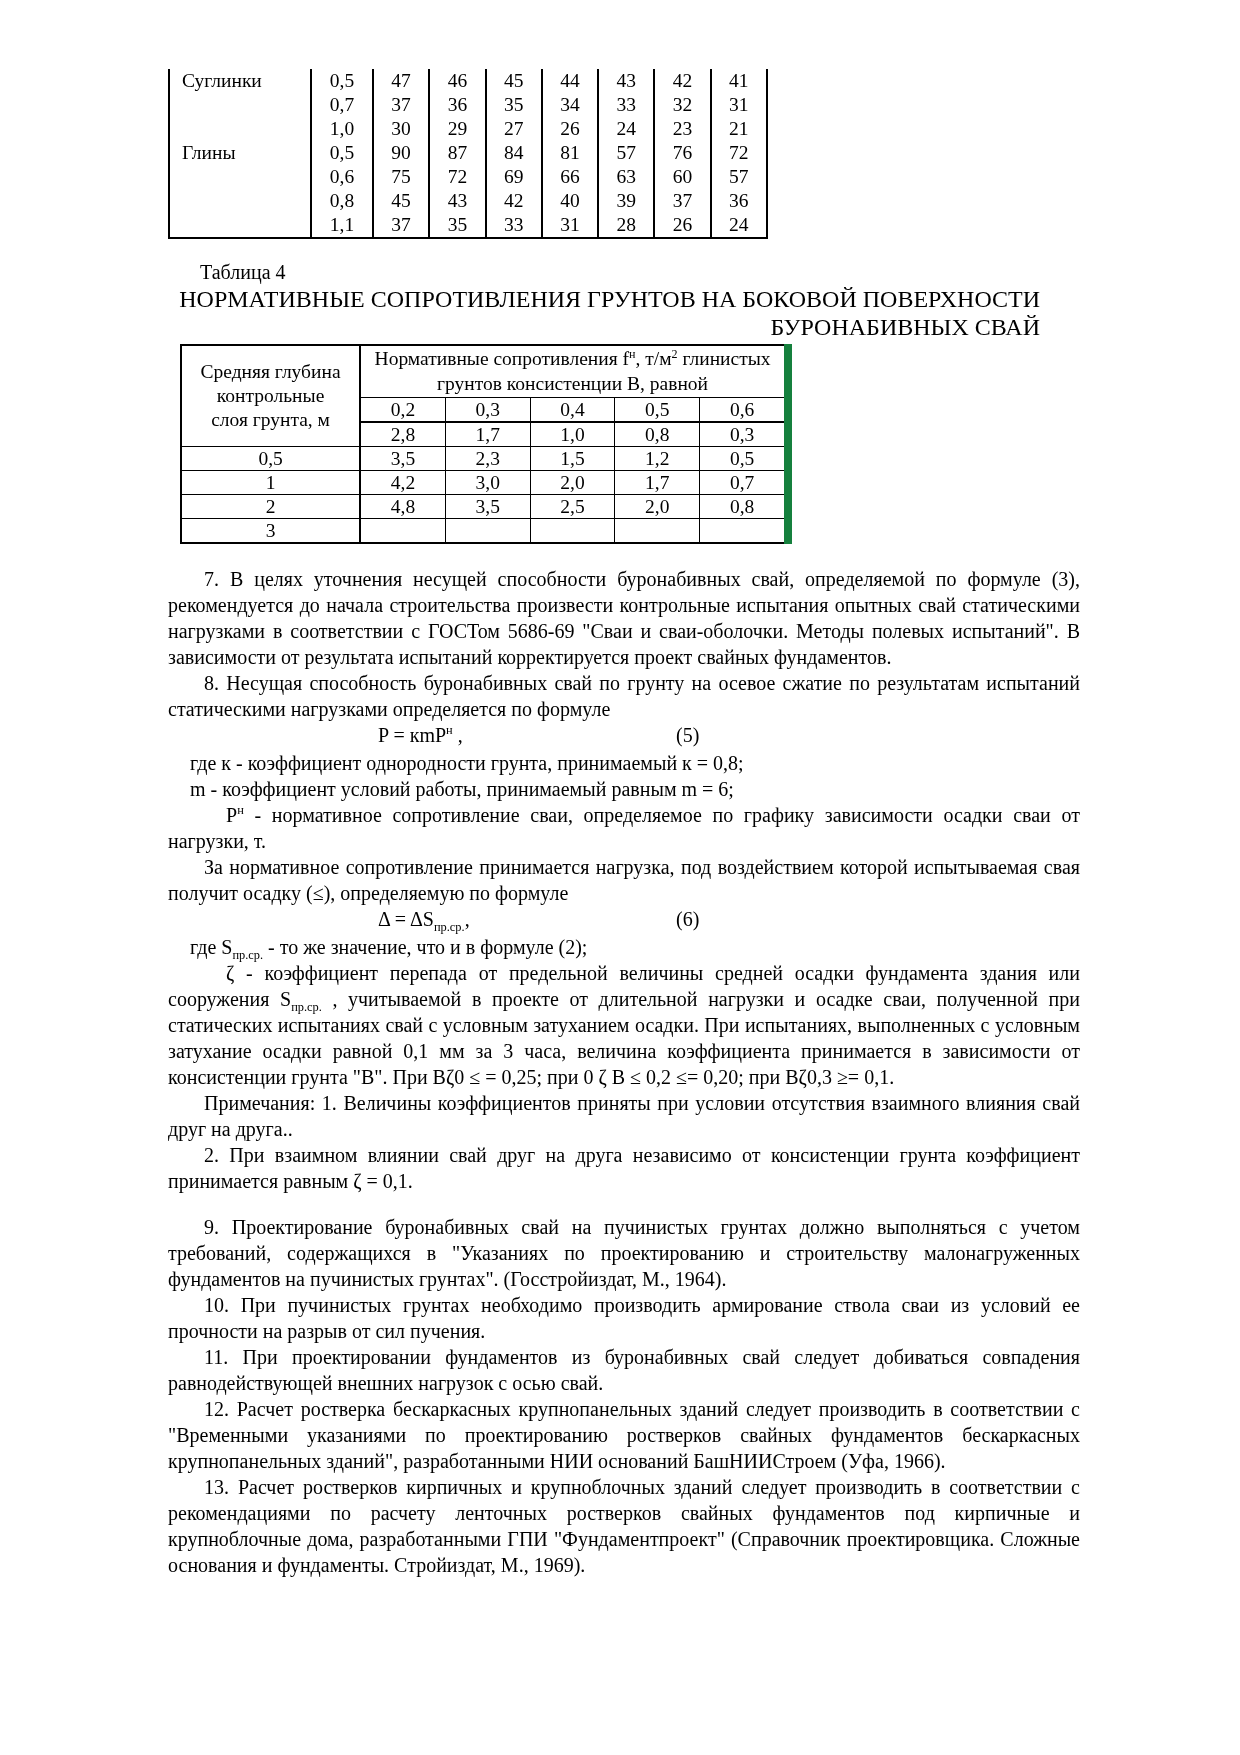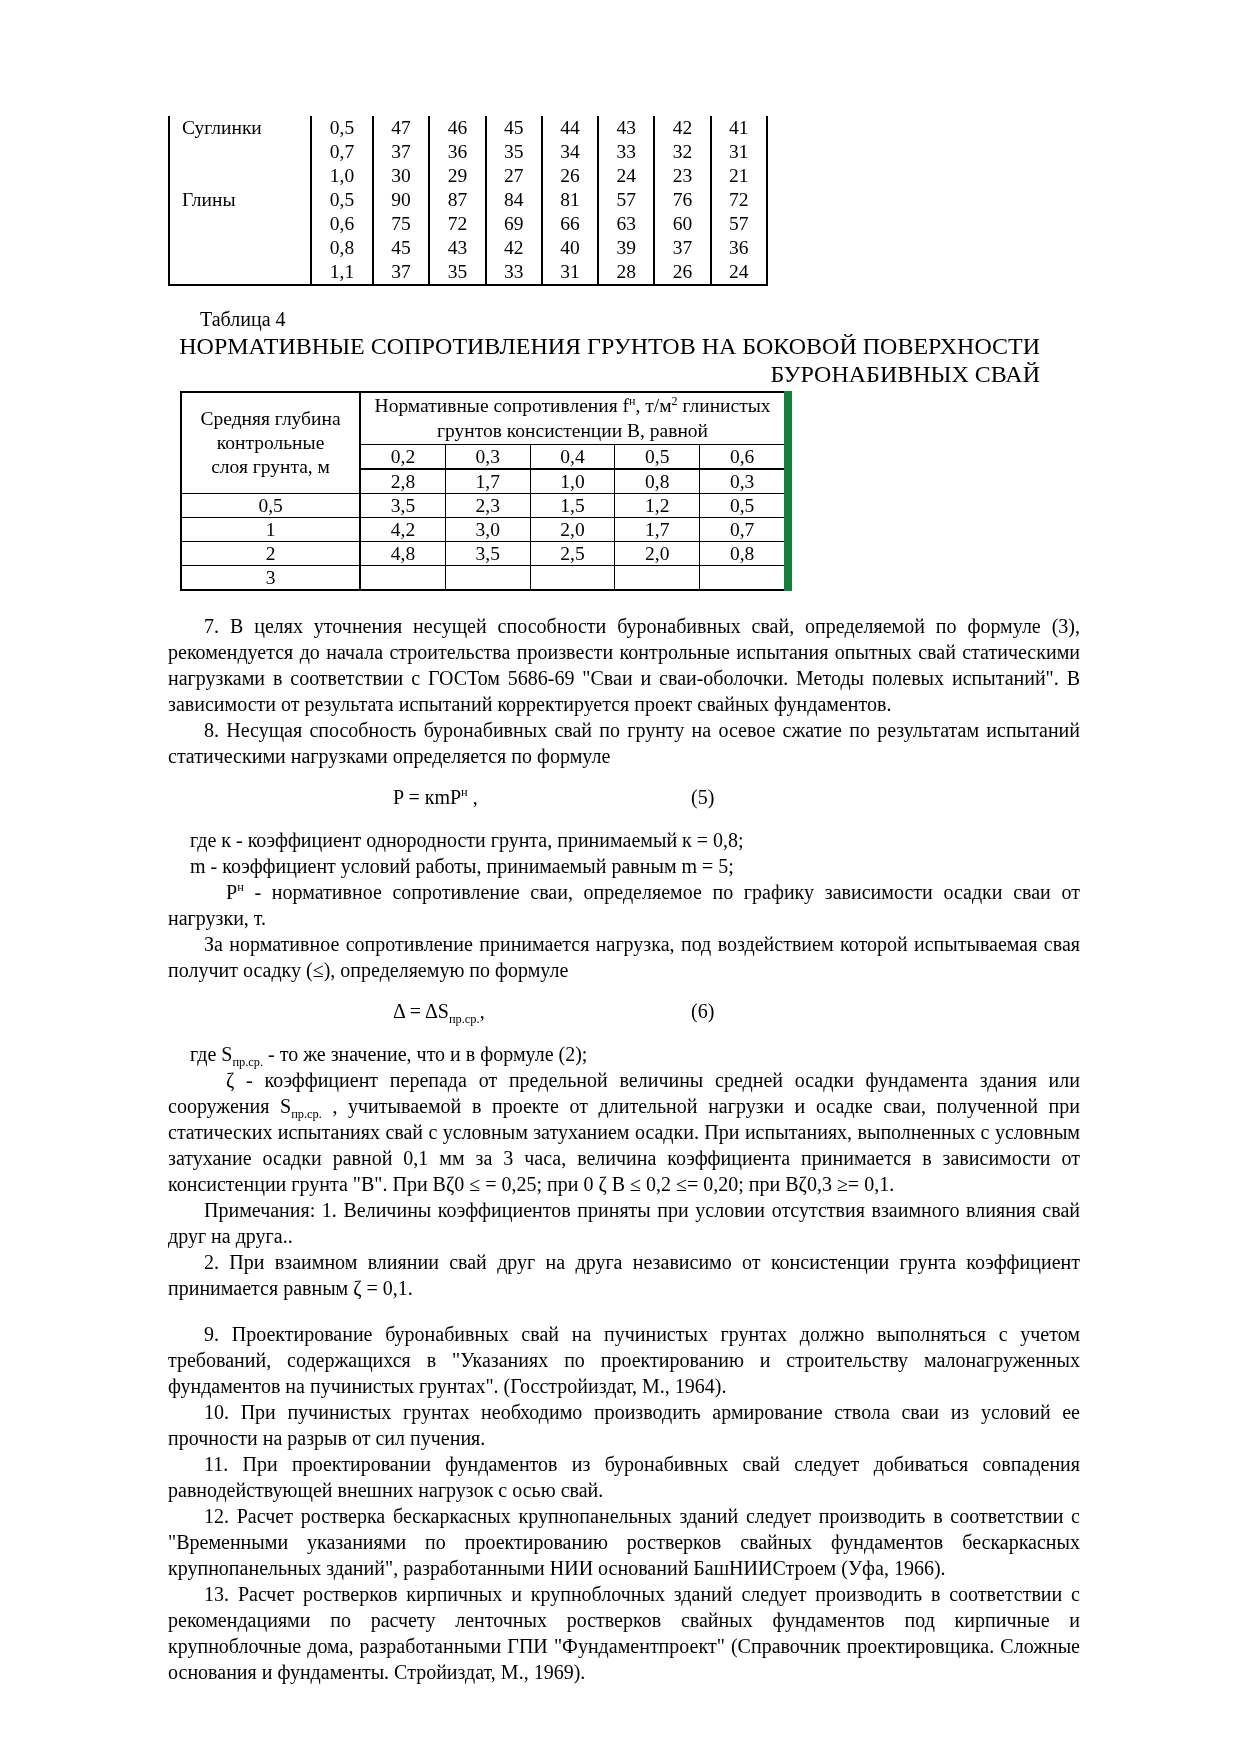--- a/index.html
+++ b/index.html
@@ -12,21 +12,21 @@
     height: 1755px;
     font-family: "Liberation Serif", "DejaVu Serif", serif;
     color: #000000;
     position: relative;
   }
   .page {
     position: relative;
     width: 1240px;
     height: 1568px;
     box-sizing: border-box;
-    padding: 116px 160px 80px 168px;
+    padding: 69px 160px 80px 168px;
   }
 
   
   table {
     border-collapse: collapse;
     font-size: 19.5px;
     line-height: 1.0;
   }
   .tbl3 {
     width: 600px;
@@ -112,21 +112,21 @@
     text-indent: 36px;
   }
   p.nohang {
     text-align: left;
     margin: 0;
     text-indent: 22px;
   }
   .formula-row {
     display: block;
     position: relative;
-    margin: 15px;
+    margin: 0;
     height: 28px;
   }
   .formula-body {
     position: absolute;
     left: 210px;
   }
   .formula-num {
     position: absolute;
     left: 508px;
   }
@@ -292,21 +292,21 @@
     <p class="just">7. В целях уточнения несущей способности буронабивных свай, определяемой по формуле (3), рекомендуется до начала строительства произвести контрольные испытания опытных свай статическими нагрузками в соответствии с ГОСТом 5686-69 "Сваи и сваи-оболочки. Методы полевых испытаний". В зависимости от результата испытаний корректируется проект свайных фундаментов.</p>
 
     <p class="just">8. Несущая способность буронабивных свай по грунту на осевое сжатие по результатам испытаний статическими нагрузками определяется по формуле</p>
 
     <div class="formula-row">
       <span class="formula-body"><span>P = кmP</span><sup class="sm">н</sup><span> ,</span></span>
       <span class="formula-num">(5)</span>
     </div>
 
     <p class="nohang">где к - коэффициент однородности грунта, принимаемый к = 0,8;</p>
-    <p class="nohang">m - коэффициент условий работы, принимаемый равным m = 5;</p>
+    <p class="nohang">m - коэффициент условий работы, принимаемый равным m = 6;</p>
     <p class="just"><span style="padding-left:22px">P</span><sup class="sm">н</sup><span> - нормативное сопротивление сваи, определяемое по графику зависимости осадки сваи от нагрузки, т.</span></p>
 
     <p class="just">За нормативное сопротивление принимается нагрузка, под воздействием которой испытываемая свая получит осадку (≤), определяемую по формуле</p>
 
     <div class="formula-row">
       <span class="formula-body"><span>Δ = ΔS</span><sub class="sm">пр.ср.</sub><span>,</span></span>
       <span class="formula-num">(6)</span>
     </div>
 
     <p class="nohang"><span>где S</span><sub class="sm">пр.ср.</sub><span> - то же значение, что и в формуле (2);</span></p>

